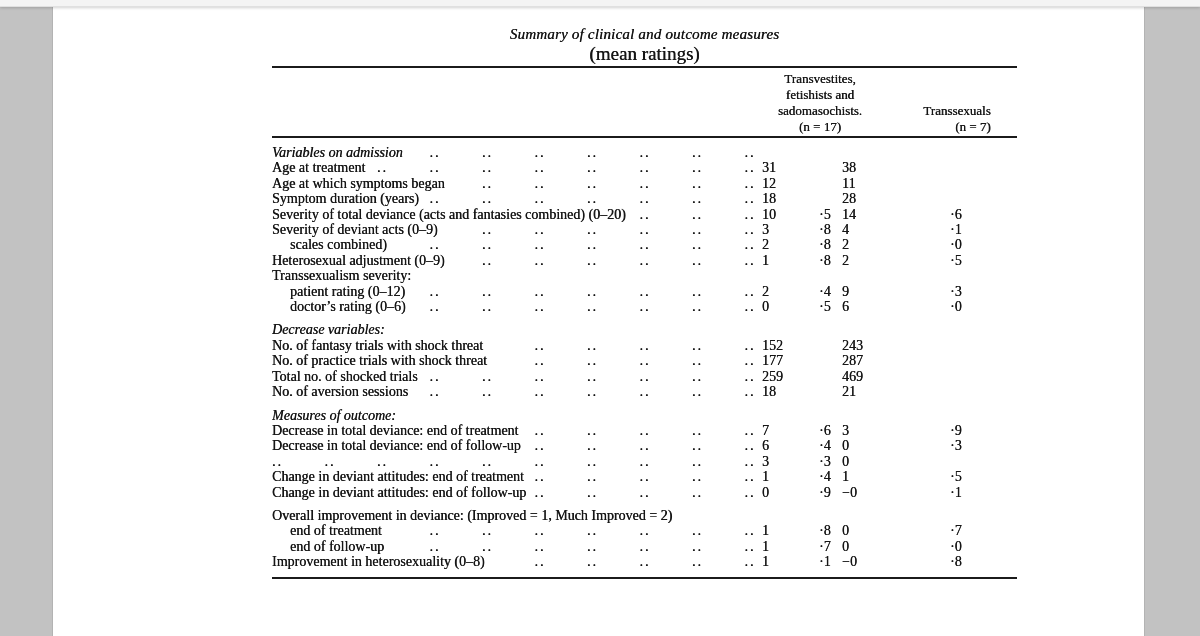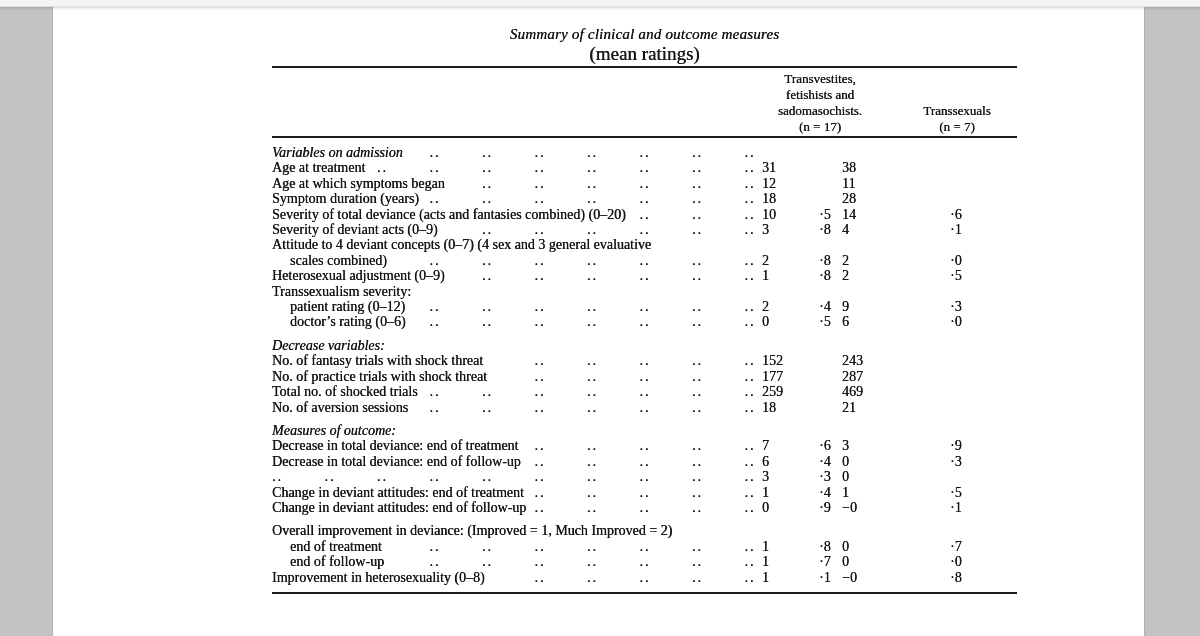--- a/index.html
+++ b/index.html
@@ -36,21 +36,21 @@
   #subtitle{font-size:19px;line-height:19px;text-align:center;}
   .rule{height:2px;background:#1b1b1b;}
   #rule1{margin-top:3px;}
   #hdr{position:relative;height:68px;font-size:13px;line-height:16px;}
   .h1{
     position:absolute;left:548px;top:3px;transform:translateX(-50%);
     text-align:center;white-space:nowrap;
   }
   .h2{
     position:absolute;left:685px;top:35px;transform:translateX(-50%);
-    text-align:center;white-space:nowrap;
+    text-align:right;white-space:nowrap;
   }
   #rows{padding-top:7px;padding-bottom:3px;}
   .row{display:flex;line-height:15.4px;font-size:14px;padding-right:44px;}
   .row.gap{margin-top:8px;}
   .lc{flex:1;position:relative;overflow:hidden;white-space:nowrap;}
   .leader{
     position:absolute;left:0;right:0;top:0;overflow:hidden;
     letter-spacing:2px;word-spacing:36px;
   }
   .lbl{position:relative;background:#ffffff;padding-right:9px;}
@@ -156,31 +156,20 @@
           <div class="vc v1">
             <span class="ip">3</span>
             <span class="dp">·8</span>
           </div>
           <div class="vc v2">
             <span class="ip">4</span>
             <span class="dp">·1</span>
           </div>
         </div>
         <div class="row">
-          <div class="lc"><span class="lbl">Attitude to 4 deviant concepts (0–7) (4 sex and 3 general evaluative</span></div>
-          <div class="vc v1">
-            <span class="ip"></span>
-            <span class="dp"></span>
-          </div>
-          <div class="vc v2">
-            <span class="ip"></span>
-            <span class="dp"></span>
-          </div>
-        </div>
-        <div class="row">
           <div class="lc"><span class="leader">.. .. .. .. .. .. .. .. .. .. .. .. .. .. </span><span class="lbl ind">scales combined)</span></div>
           <div class="vc v1">
             <span class="ip">2</span>
             <span class="dp">·8</span>
           </div>
           <div class="vc v2">
             <span class="ip">2</span>
             <span class="dp">·0</span>
           </div>
         </div>

